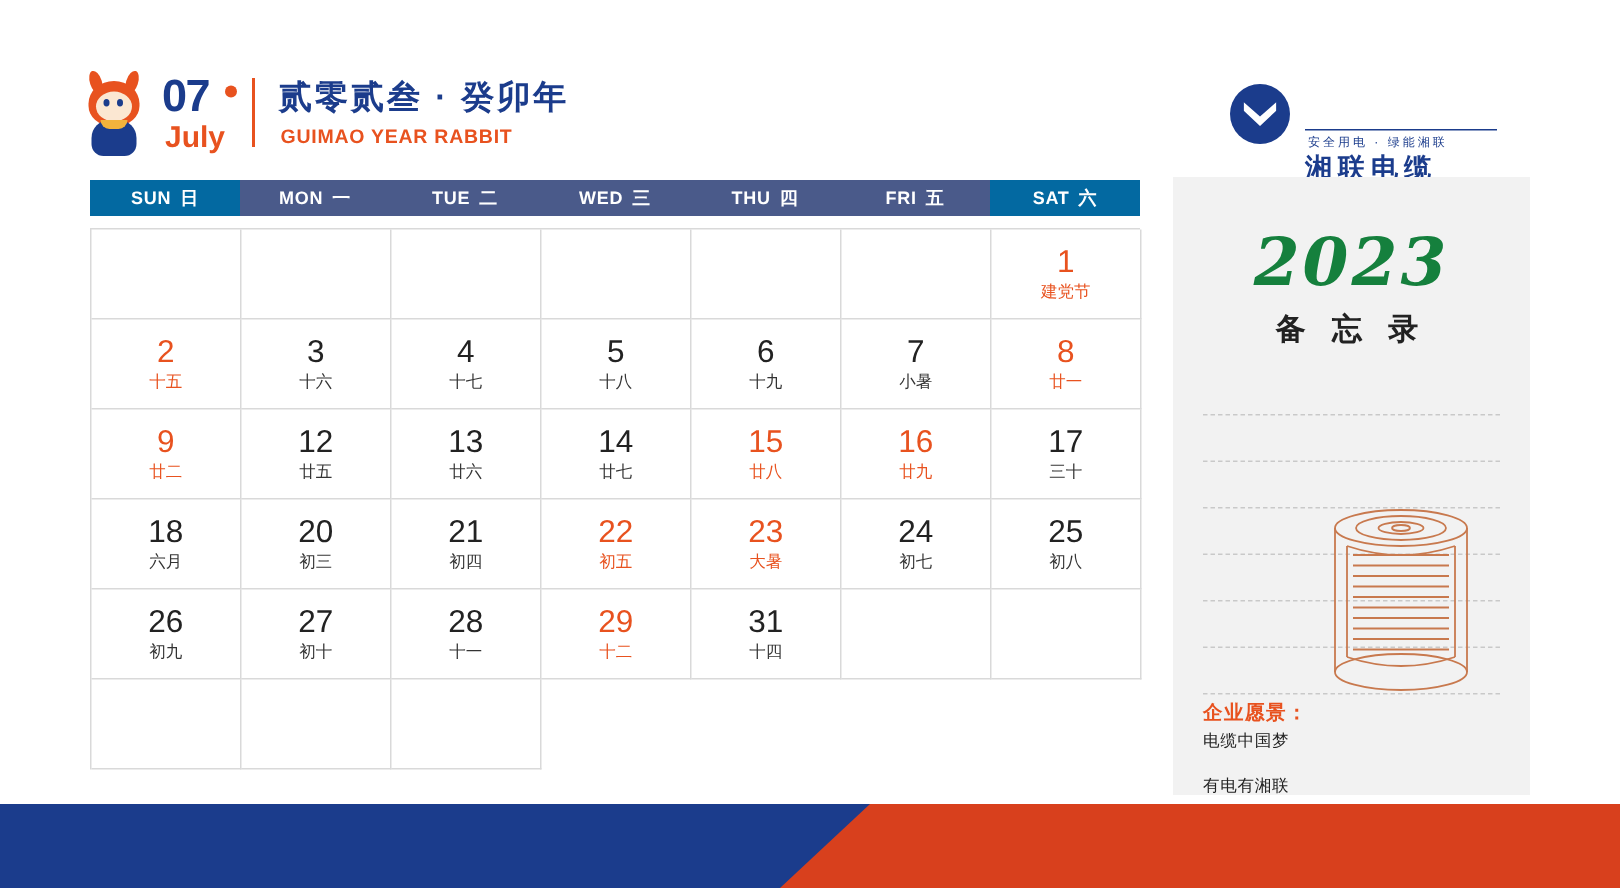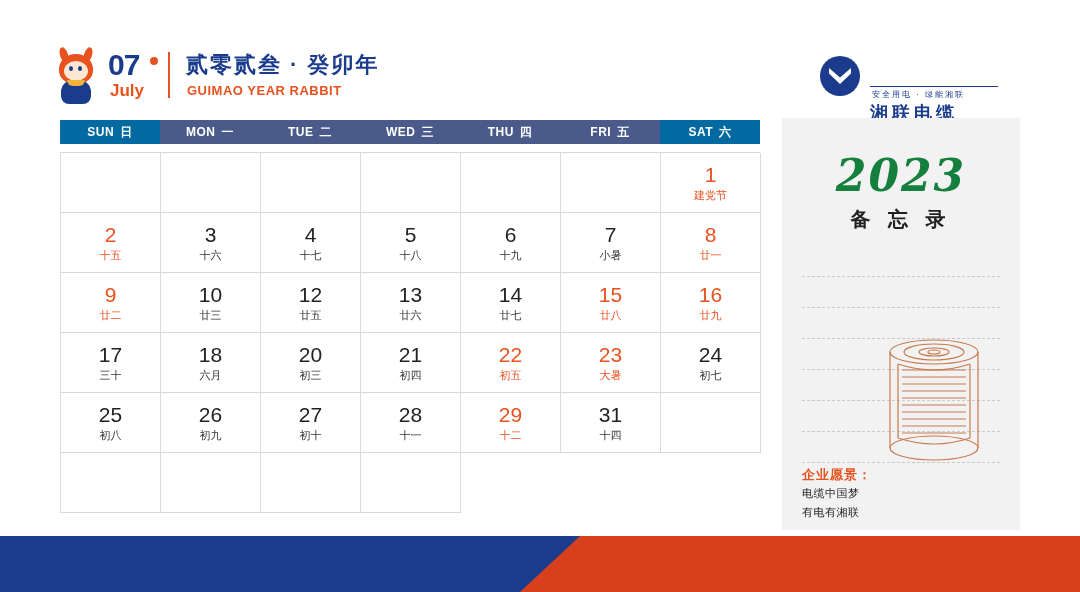--- a/index.html
+++ b/index.html
@@ -86,21 +86,21 @@
   .month-dot {
     position: absolute;
     left: 150px; top: 57px;
     width: 8px; height: 8px;
     border-radius: 50%;
     background: #e8521f;
   }
   .month-en {
     position: absolute;
     left: 110px; top: 82px;
-    font-size: 17px;
+    font-size: 20px;
     font-weight: bold;
     color: #e8521f;
     line-height: 1;
   }
   .divider-v {
     position: absolute;
     left: 168px; top: 52px;
     width: 2px; height: 46px;
     background: #e8521f;
   }
@@ -280,21 +280,21 @@
   }
   .vision-l1 {
     position: absolute;
     left: 20px; top: 368px;
     font-size: 11px;
     color: #222222;
     letter-spacing: 0.5px;
   }
   .vision-l2 {
     position: absolute;
-    left: 20px; top: 387px;
+    left: 20px; top: 398px;
     font-size: 11px;
     color: #222222;
     letter-spacing: 0.5px;
   }
 
   
   .footer {
     position: absolute;
     left: 0; bottom: 0;
     width: 1080px;
@@ -407,24 +407,20 @@
         <div class="num">7</div>
         <div class="lunar">小暑</div>
       </div>
       <div class="cell weekend">
         <div class="num">8</div>
         <div class="lunar">廿一</div>
       </div>
       <div class="cell weekend">
         <div class="num">9</div>
         <div class="lunar">廿二</div>
-      </div>
-      <div class="cell">
-        <div class="num">10</div>
-        <div class="lunar">廿三</div>
       </div>
       <div class="cell">
         <div class="num">12</div>
         <div class="lunar">廿五</div>
       </div>
       <div class="cell">
         <div class="num">13</div>
         <div class="lunar">廿六</div>
       </div>
       <div class="cell">

